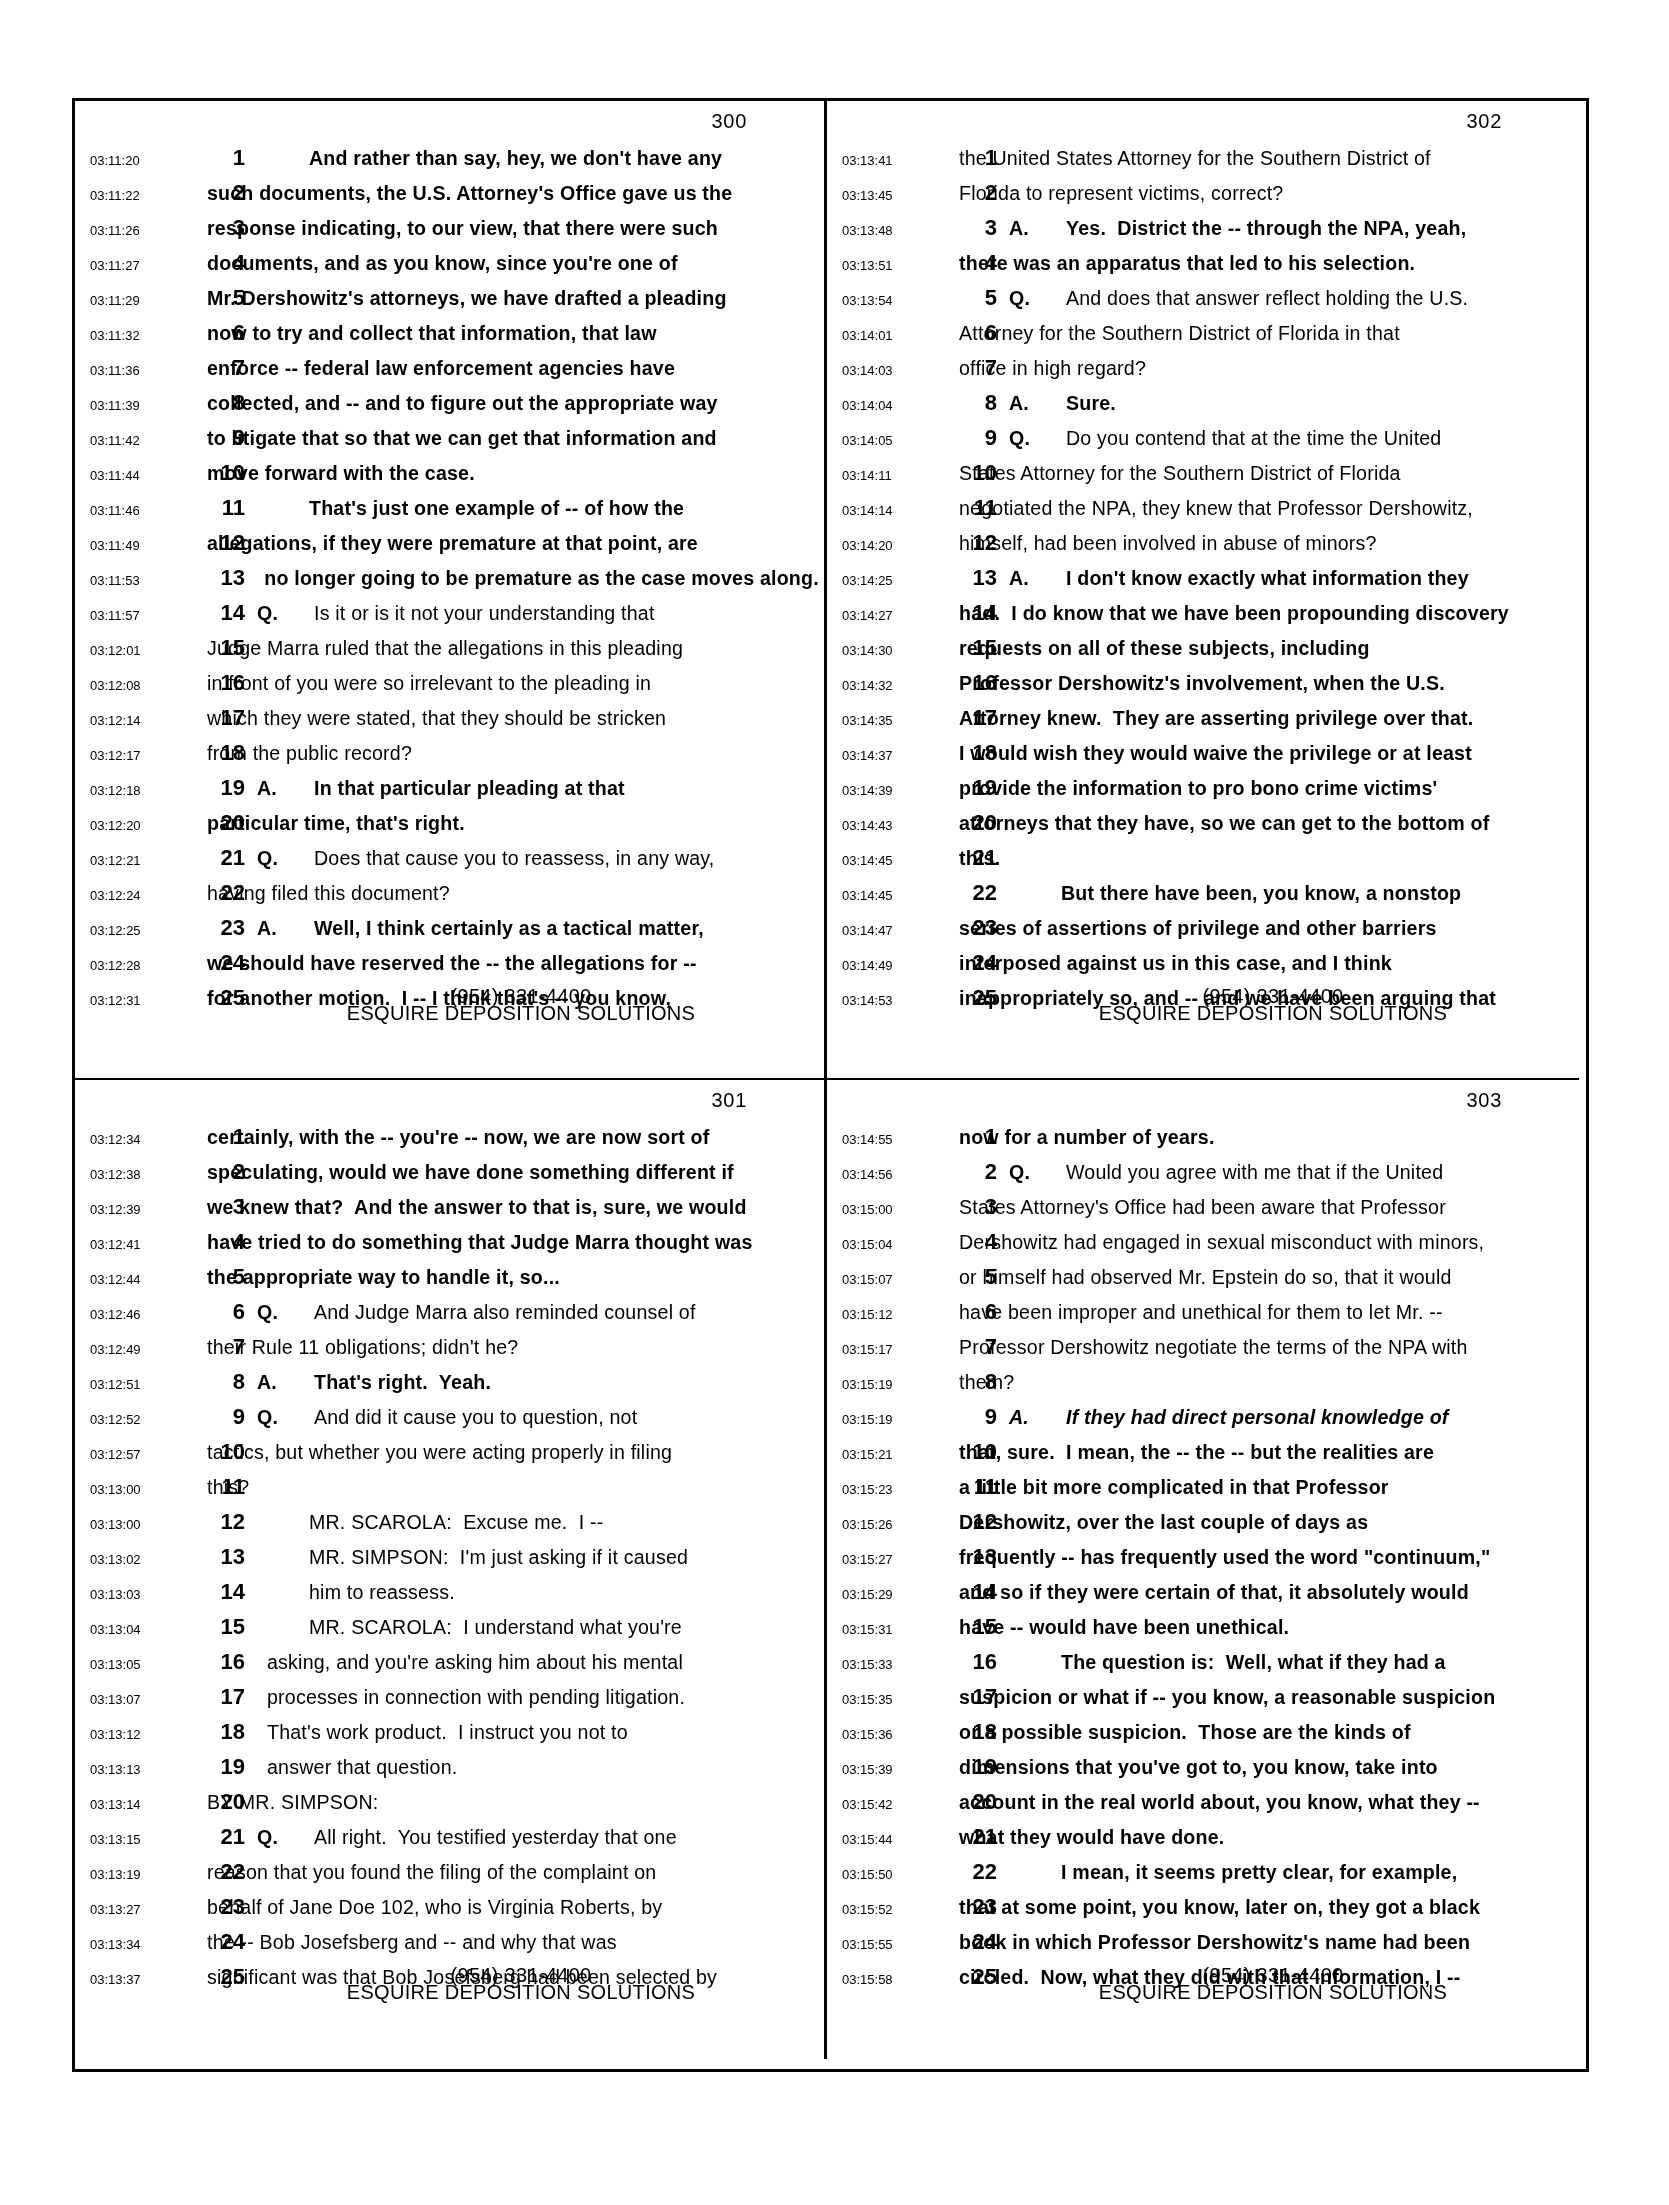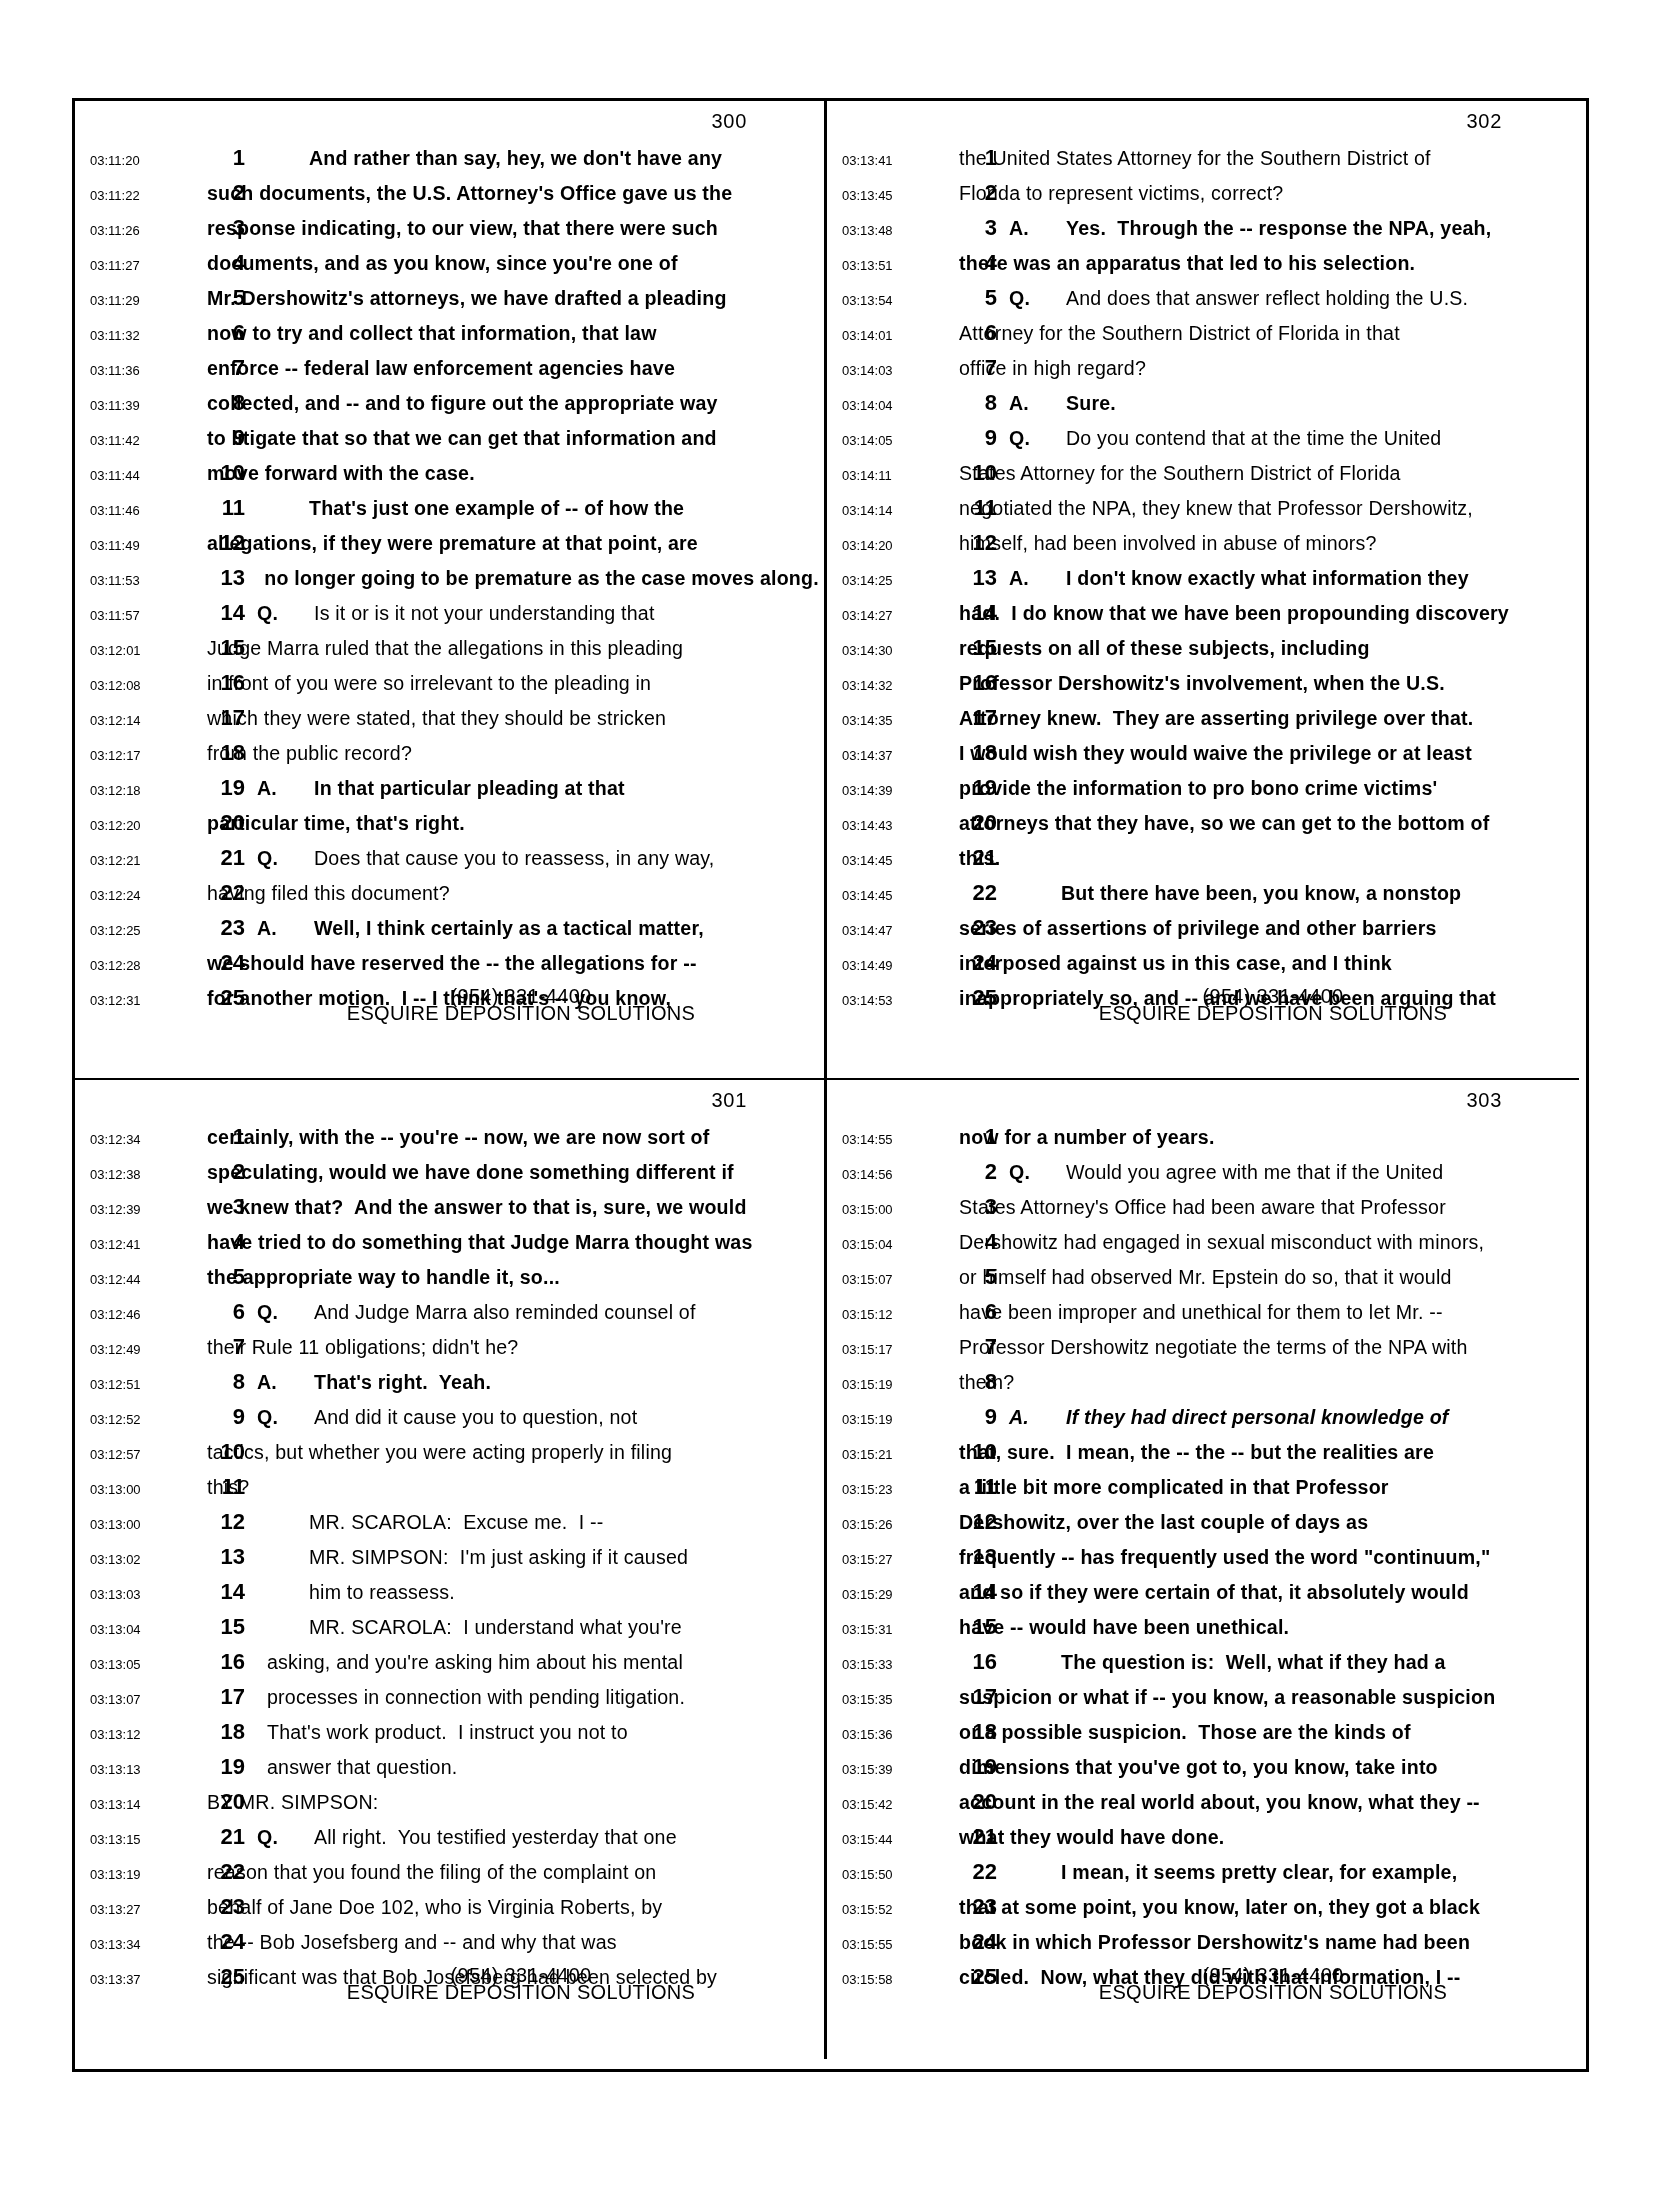--- a/index.html
+++ b/index.html
@@ -94,21 +94,21 @@
           <div class="row"><span class="ts">03:12:31</span><span class="ln">25</span><span class="tx b" style="padding-left: 0px;"><span>for another motion.  I -- I think that's -- you know,</span></span></div>
         </div>
         <div class="cellfoot cf1">ESQUIRE DEPOSITION SOLUTIONS</div>
         <div class="cellfoot cf2">(954) 331-4400</div>
       </div>
     <div class="cell ct">
         <div class="pagenum">302</div>
         <div class="rows">
           <div class="row"><span class="ts">03:13:41</span><span class="ln">1</span><span class="tx" style="padding-left: 0px;"><span>the United States Attorney for the Southern District of</span></span></div>
           <div class="row"><span class="ts">03:13:45</span><span class="ln">2</span><span class="tx" style="padding-left: 0px;"><span>Florida to represent victims, correct?</span></span></div>
-          <div class="row"><span class="ts">03:13:48</span><span class="ln">3</span><span class="tx b" style="padding-left: 50px;"><span class="lbl">A.</span><span>Yes.  Through the -- response the NPA, yeah,</span></span></div>
+          <div class="row"><span class="ts">03:13:48</span><span class="ln">3</span><span class="tx b" style="padding-left: 50px;"><span class="lbl">A.</span><span>Yes.  District the -- through the NPA, yeah,</span></span></div>
           <div class="row"><span class="ts">03:13:51</span><span class="ln">4</span><span class="tx b" style="padding-left: 0px;"><span>there was an apparatus that led to his selection.</span></span></div>
           <div class="row"><span class="ts">03:13:54</span><span class="ln">5</span><span class="tx" style="padding-left: 50px;"><span class="lbl">Q.</span><span>And does that answer reflect holding the U.S.</span></span></div>
           <div class="row"><span class="ts">03:14:01</span><span class="ln">6</span><span class="tx" style="padding-left: 0px;"><span>Attorney for the Southern District of Florida in that</span></span></div>
           <div class="row"><span class="ts">03:14:03</span><span class="ln">7</span><span class="tx" style="padding-left: 0px;"><span>office in high regard?</span></span></div>
           <div class="row"><span class="ts">03:14:04</span><span class="ln">8</span><span class="tx b" style="padding-left: 50px;"><span class="lbl">A.</span><span>Sure.</span></span></div>
           <div class="row"><span class="ts">03:14:05</span><span class="ln">9</span><span class="tx" style="padding-left: 50px;"><span class="lbl">Q.</span><span>Do you contend that at the time the United</span></span></div>
           <div class="row"><span class="ts">03:14:11</span><span class="ln">10</span><span class="tx" style="padding-left: 0px;"><span>States Attorney for the Southern District of Florida</span></span></div>
           <div class="row"><span class="ts">03:14:14</span><span class="ln">11</span><span class="tx" style="padding-left: 0px;"><span>negotiated the NPA, they knew that Professor Dershowitz,</span></span></div>
           <div class="row"><span class="ts">03:14:20</span><span class="ln">12</span><span class="tx" style="padding-left: 0px;"><span>himself, had been involved in abuse of minors?</span></span></div>
           <div class="row"><span class="ts">03:14:25</span><span class="ln">13</span><span class="tx b" style="padding-left: 50px;"><span class="lbl">A.</span><span>I don't know exactly what information they</span></span></div>

